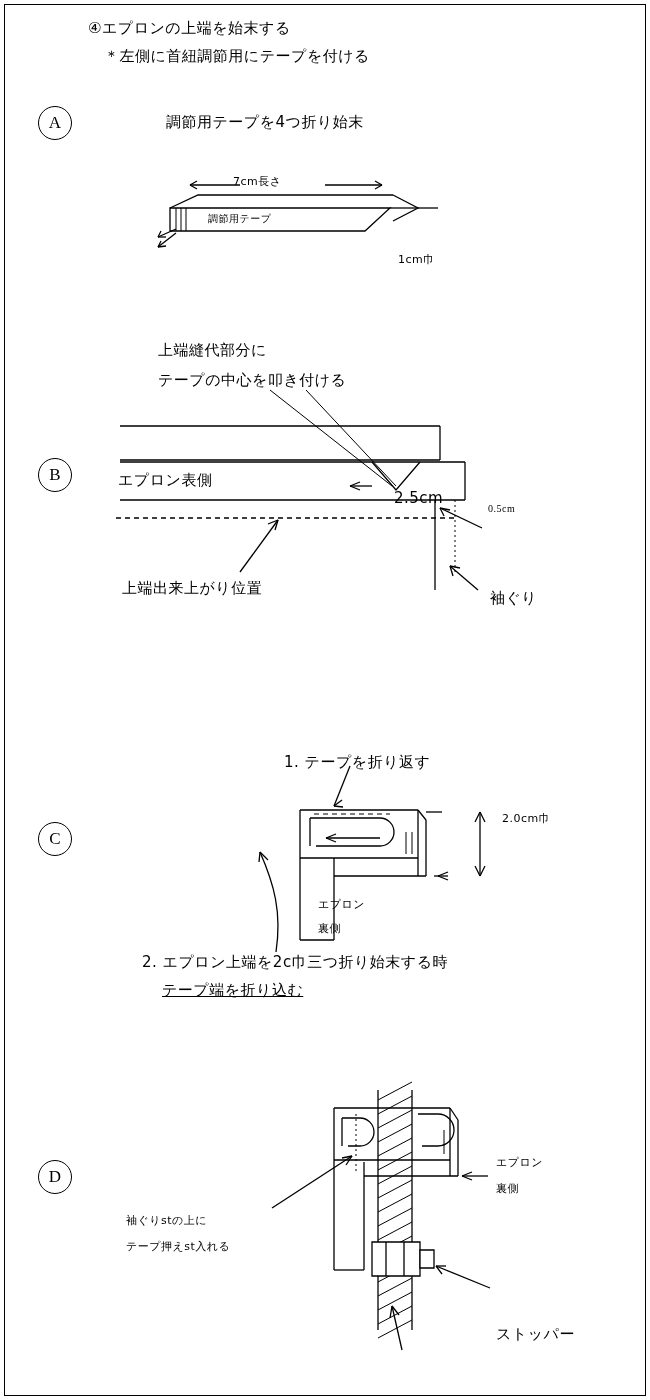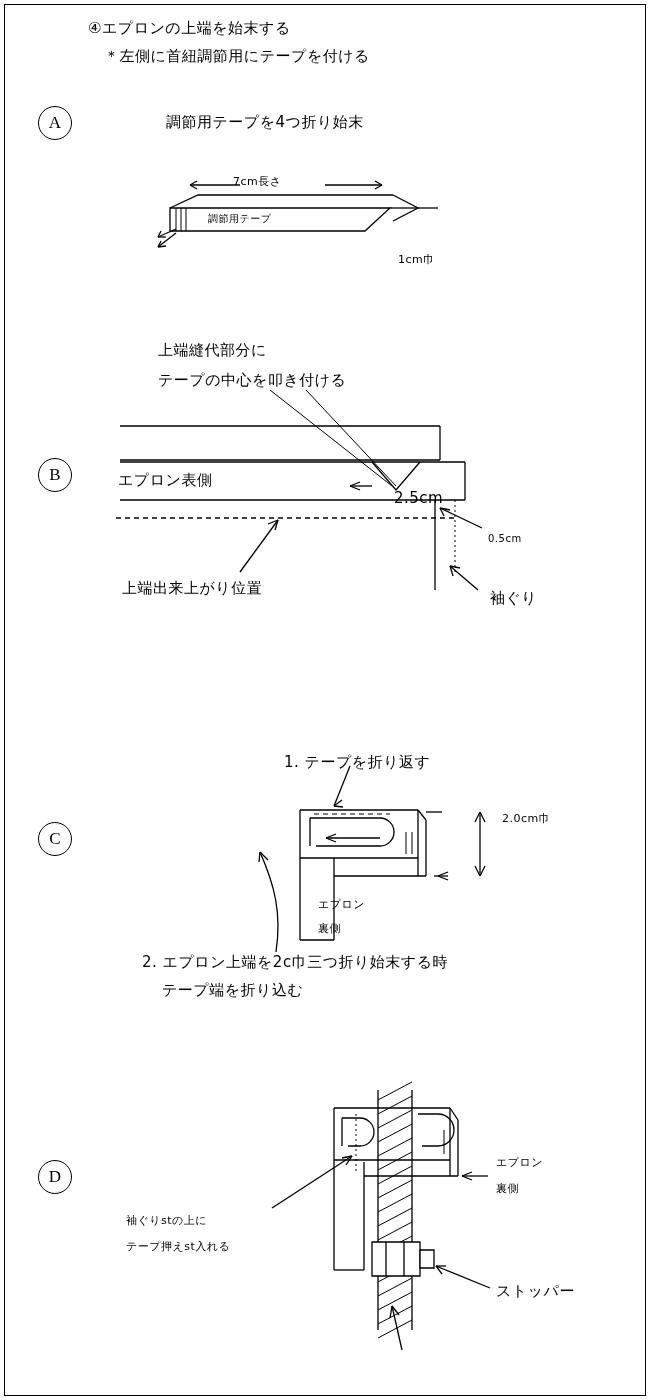--- a/index.html
+++ b/index.html
@@ -147,21 +147,21 @@
     <path class="ln s13" d="M 168 120 L 158 124"></path>
     <path class="ln s13" d="M 168 120 L 165 130"></path>
 
     <path class="ln s13" d="M 368 190 L 340 166"></path>
     <path class="ln s13" d="M 340 166 L 350 168"></path>
     <path class="ln s13" d="M 340 166 L 343 176"></path>
   </svg>
 
   <div class="txt t16" style="left:118px; top:470px;">エプロン表側</div>
   <div class="txt t13" style="left:394px; top:488px;">2.5cm</div>
-  <div class="txt t14" style="left:488px; top:532px;">0.5cm</div>
+  <div class="txt t14" style="left:488px; top:502px;font-family:Liberation Serif, serif;">0.5cm</div>
   <div class="txt t16" style="left:122px; top:578px;">上端出来上がり位置</div>
   <div class="txt t16" style="left:490px; top:588px;">袖ぐり</div>
 
   <div class="step-circle" style="left:38px; top:822px;">C</div>
 
   <div class="txt t16" style="left:284px; top:752px;">1. テープを折り返す</div>
 
   <svg class="fig" style="left:230px; top:780px;" width="330" height="190" viewBox="0 0 330 190">
 
     <path class="ln s13" d="M 70 30 L 70 160"></path>
@@ -204,21 +204,21 @@
     <path class="ln s13" d="M 196 32 L 212 32"></path>
     <path class="ln s13" d="M 204 96 L 218 96"></path>
     <path class="ln s13" d="M 218 92 L 208 96"></path>
     <path class="ln s13" d="M 218 100 L 208 96"></path>
   </svg>
 
   <div class="txt t15" style="left:502px; top:812px;">2.0cm巾</div>
   <div class="txt t15" style="left:318px; top:898px;">エプロン</div>
   <div class="txt t15" style="left:318px; top:922px;">裏側</div>
   <div class="txt t16" style="left:142px; top:952px;">2. エプロン上端を2c巾三つ折り始末する時</div>
-  <div class="txt t16" style="left:162px; top:980px;">テープ端を折り込む</div>
+  <div class="txt t16" style="left:162px; top:980px;text-decoration:underline;">テープ端を折り込む</div>
 
   <div class="step-circle" style="left:38px; top:1160px;">D</div>
 
   <svg class="fig" style="left:300px; top:1090px;" width="260" height="270" viewBox="0 0 260 270">
 
     <path class="ln s13" d="M 78 0 L 78 240"></path>
     <path class="ln s13" d="M 112 0 L 112 240"></path>
     <g class="ln s1">
       <path d="M 78 10 L 112 -8"></path>
       <path d="M 78 24 L 112 6"></path>
@@ -278,14 +278,14 @@
 
     <path class="ln s13" d="M 102 260 L 92 216"></path>
     <path class="ln s13" d="M 92 216 L 90 228"></path>
     <path class="ln s13" d="M 92 216 L 99 225"></path>
   </svg>
 
   <div class="txt t15" style="left:496px; top:1156px;">エプロン</div>
   <div class="txt t15" style="left:496px; top:1182px;">裏側</div>
   <div class="txt t15" style="left:126px; top:1214px;">袖ぐりstの上に</div>
   <div class="txt t15" style="left:126px; top:1240px;">テープ押えst入れる</div>
-  <div class="txt t16" style="left:496px; top:1281px;">ストッパー</div>
+  <div class="txt t16" style="left:496px; top:1324px;">ストッパー</div>
 </div>
 
 </body></html>

